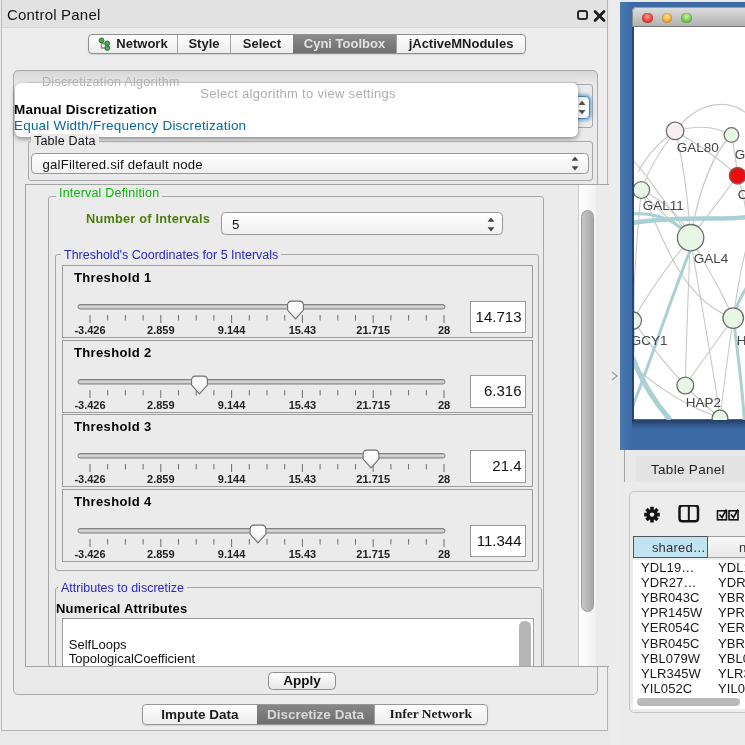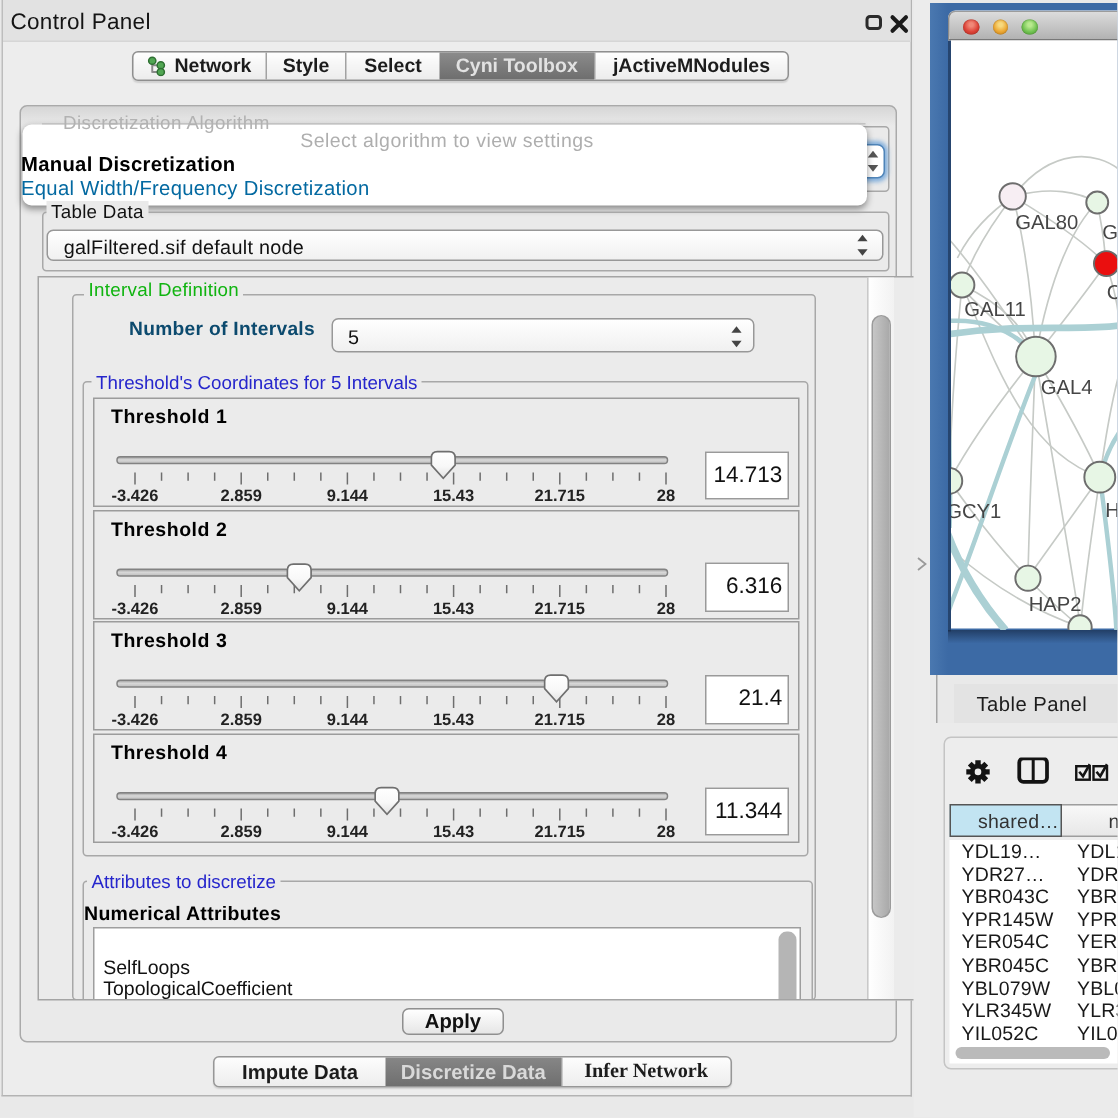--- a/index.html
+++ b/index.html
@@ -61,21 +61,21 @@
       <path d="M5,0.5 L8.4,4.8 L1.6,4.8 Z" fill="#444"></path>
       <path d="M5,14.5 L8.4,10.2 L1.6,10.2 Z" fill="#444"></path>
     </svg>
   </div>
 
   <div class="abs" id="scrollpane" style="left:23px; top:183.5px; width:600px; height:483.5px; border:1px solid #a4a4a4; background:#ebebeb; overflow:hidden;">
 
     <div id="paneinner" class="abs" style="left:-2px; top:0; width:552px; height:482px;">
 <div class="abs" style="left:24.0px; top:11px; width:495.5px; height:471px; border:1px solid #a8a8a8; border-radius:3px;"></div>
 <div class="abs" style="left:32.0px; top:1.5px; padding:0 3px; background:#ebebeb; font-size:12.5px; letter-spacing:0.2px; color:#10b410;">Interval Definition</div>
-<div class="abs" style="left:62.0px; top:26.0px; font-size:12.8px; font-weight:700; letter-spacing:0.2px; color:#0c4a6e;">Number of Intervals</div>
+<div class="abs" style="left:62.0px; top:26.0px; font-size:12.8px; font-weight:700; letter-spacing:0.2px; color:#4d7c0f;">Number of Intervals</div>
 <div class="abs" style="left:197.0px; top:27.5px; width:282px; height:23px; background:linear-gradient(#ffffff,#f0f0f0); border:1px solid #989898; border-radius:4.5px;">
   <div class="abs" style="left:10px; top:4px; font-size:13.2px; color:#111;">5</div>
   <svg class="abs" style="right:6px; top:3.5px;" width="10" height="16">
             <path d="M5,0.5 L8.4,4.8 L1.6,4.8 Z" fill="#444"></path>
             <path d="M5,14.5 L8.4,10.2 L1.6,10.2 Z" fill="#444"></path>
           </svg>
 </div>
 <div class="abs" style="left:31.0px; top:69.0px; width:483.5px; height:317.5px; border:1px solid #a8a8a8; border-radius:3px;"></div>
 <div class="abs" style="left:37.0px; top:63.0px; padding:0 3px; background:#ebebeb; font-size:12.5px; letter-spacing:0; color:#2626cc;">Threshold's Coordinates for 5 Intervals</div>
 <div class="abs" style="left:38.0px; top:80.5px; width:471px; height:73px; border:1px solid #9c9c9c;">

